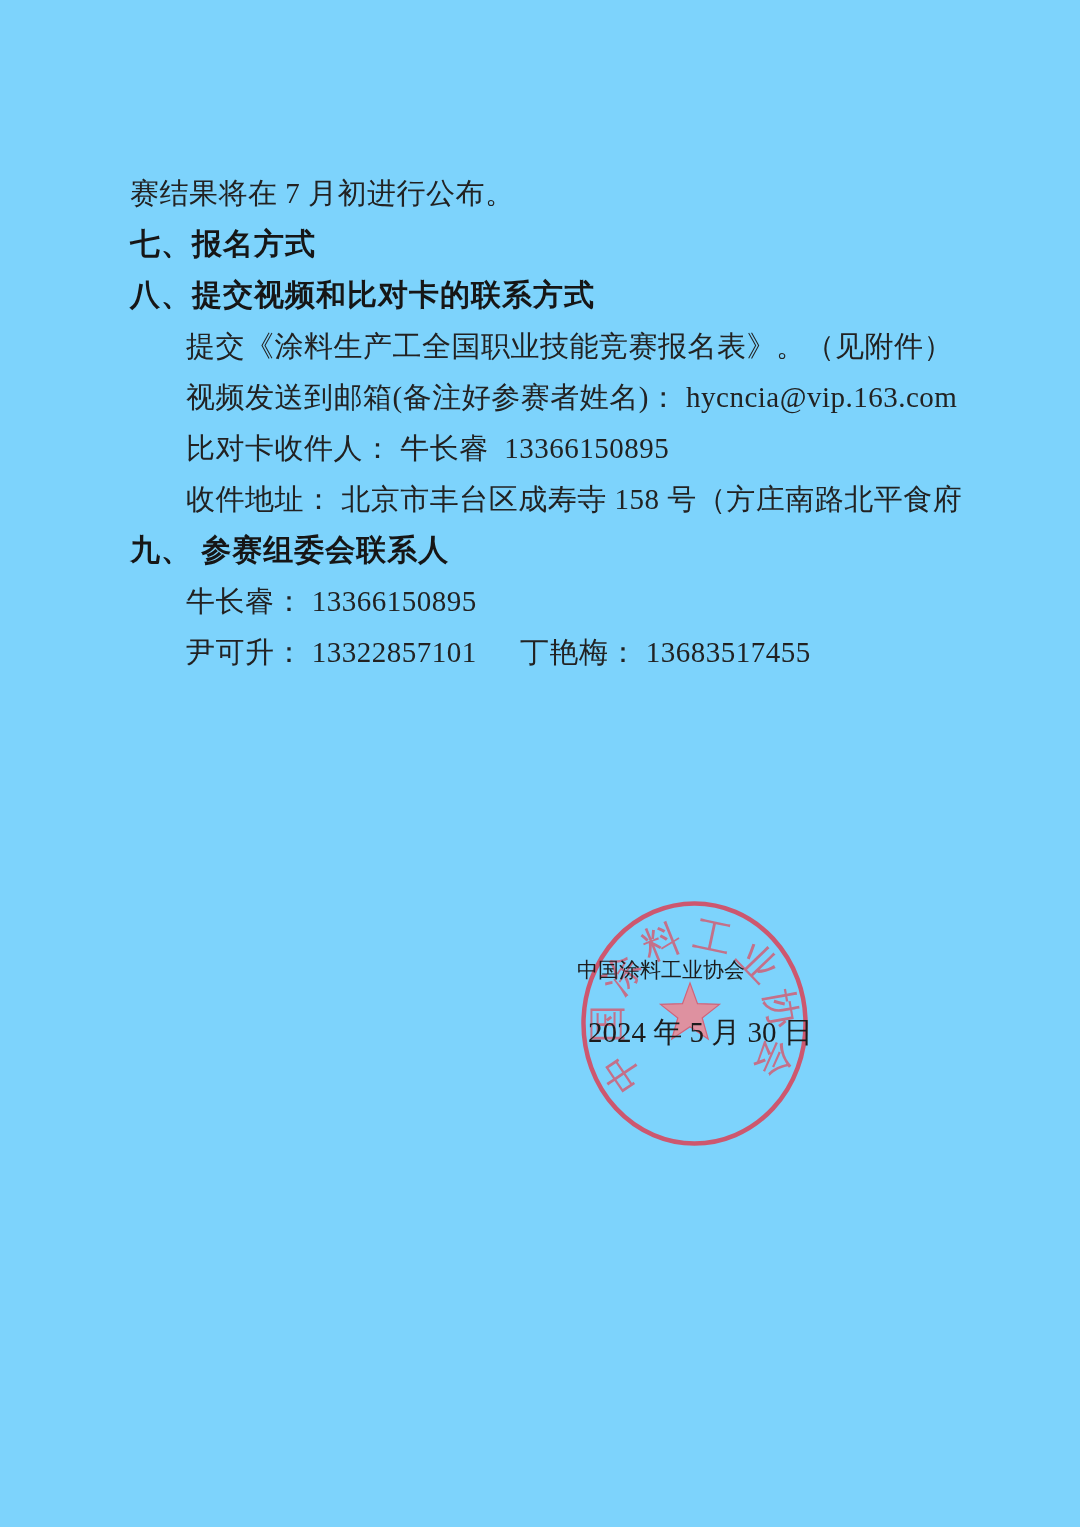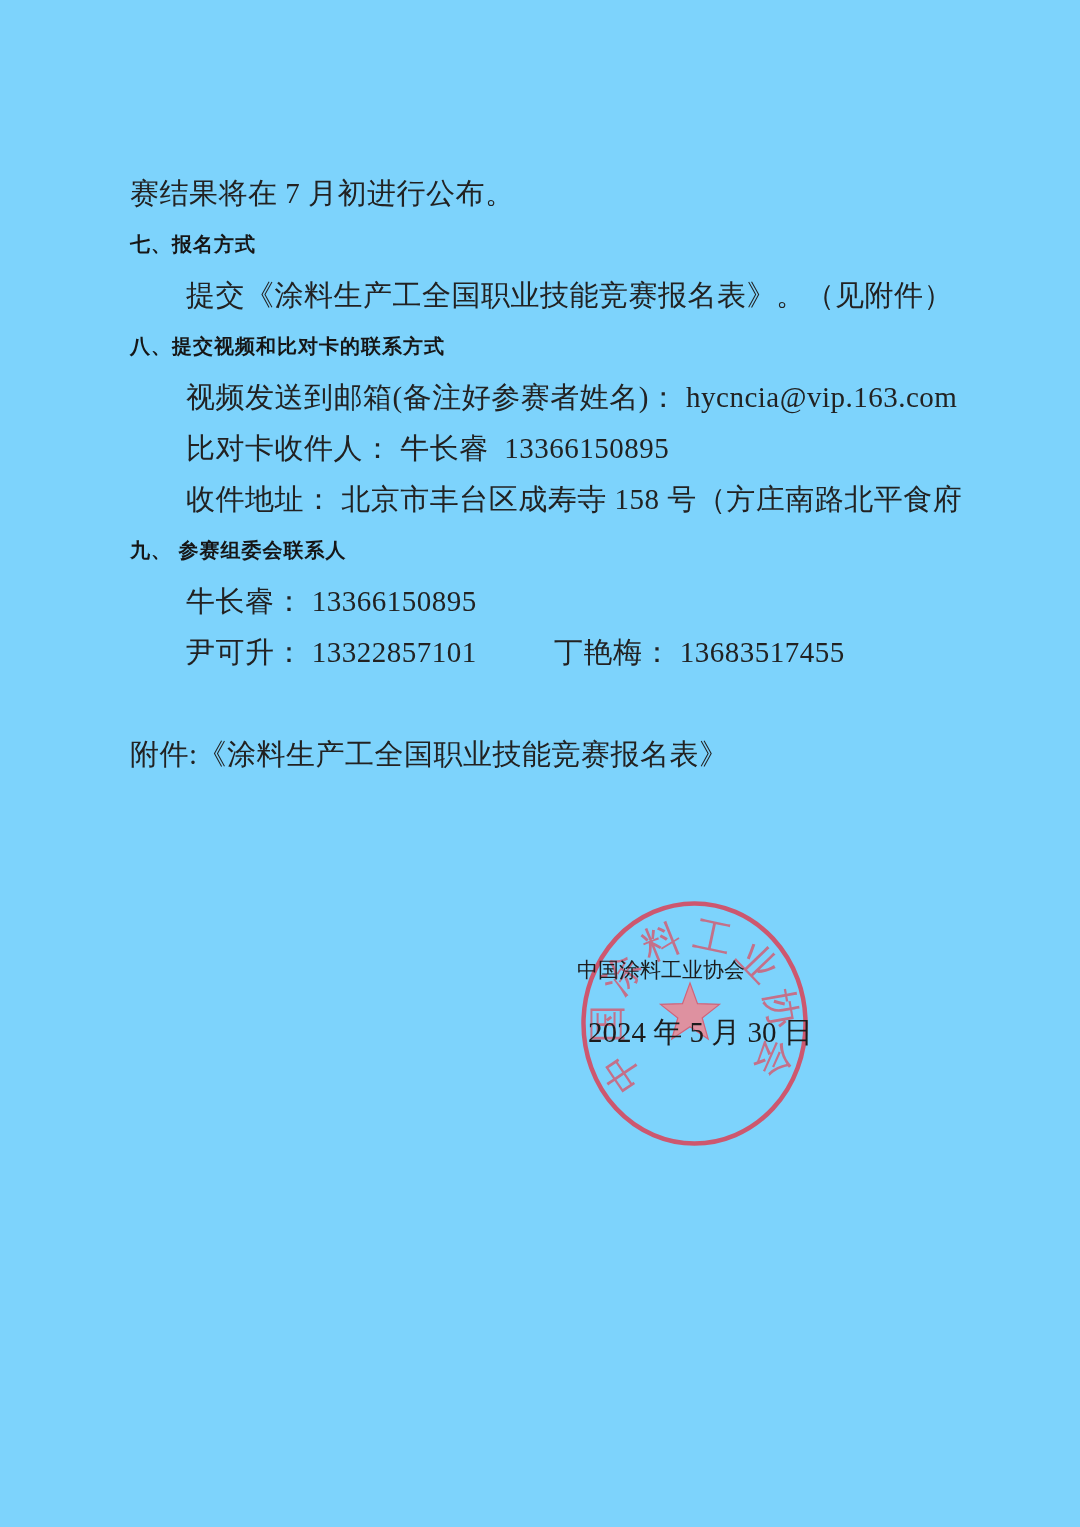--- a/index.html
+++ b/index.html
@@ -21,27 +21,27 @@
   .line {
     height: 51px;
     font-size: 29px;
     line-height: 36px;
     white-space: pre;
     letter-spacing: 0.5px;
   }
   .line.heading {
     font-family: "Liberation Sans", "DejaVu Sans", sans-serif;
     font-weight: 700;
-    font-size: 20px;
+    font-size: 30px;
     color: #161616;
     letter-spacing: 1px;
   }
   .line.indent { padding-left: 56px; }
   .line.gap-before { margin-top: 51px; }
-  .line.columns { display: flex; gap: 34px; }
+  .line.columns { display: flex; }
   .line.columns .col-0 { margin-left: 56px; width: 334px; }
   .line.columns .col-1 { }
   .sig-org {
     position: absolute;
     left: 577px;
     top: 953px;
     font-size: 21px;
     line-height: 34px;
     color: #1c1c1c;
     white-space: pre;
@@ -76,29 +76,28 @@
   }
 </style>
 </head>
 <body>
 
 <div class="page">
 
   <div class="doc-body">
       <div class="line body">赛结果将在 7 月初进行公布。</div>
       <div class="line heading">七、报名方式</div>
+      <div class="line heading">八、提交视频和比对卡的联系方式</div>
       <div class="line body indent">提交《涂料生产工全国职业技能竞赛报名表》。（见附件）</div>
-      <div class="line heading">八、提交视频和比对卡的联系方式</div>
       <div class="line body indent">视频发送到邮箱(备注好参赛者姓名)： hycncia@vip.163.com</div>
       <div class="line body indent">比对卡收件人： 牛长睿  13366150895</div>
       <div class="line body indent">收件地址： 北京市丰台区成寿寺 158 号（方庄南路北平食府</div>
       <div class="line heading">九、 参赛组委会联系人</div>
       <div class="line columns"><span class="col col-0">牛长睿： 13366150895</span></div>
       <div class="line columns"><span class="col col-0">尹可升： 13322857101</span><span class="col col-1">丁艳梅： 13683517455</span></div>
-      <div class="line body gap-before">附件:《涂料生产工全国职业技能竞赛报名表》</div>
     </div>
 
   <div class="stamp">
     <svg width="253" height="265" viewBox="0 0 253 265" xmlns="http://www.w3.org/2000/svg">
       <ellipse cx="126.5" cy="130.5" rx="111" ry="120" fill="none" stroke-width="4.5" id="seal-ring" stroke="#d9475c"></ellipse>
       <path id="seal-star" d="M122,90 L129.5,110.6 L151.5,111.4 L134.2,125 L140.2,146.1 L122,133.8 L103.8,146.1 L109.8,125 L92.5,111.4 L114.5,110.6 Z" stroke-width="1.2" fill="#ec8894" stroke="#dd5468"></path>
       <g id="seal-arc">
           <text class="seal-char" transform="translate(53.5 179.7) rotate(-124)" fill="#dc4f63">中</text>
           <text class="seal-char" transform="translate(38.5 130.5) rotate(-90)" fill="#dc4f63">国</text>
           <text class="seal-char" transform="translate(53.5 81.3) rotate(-56)" fill="#dc4f63">涂</text>

